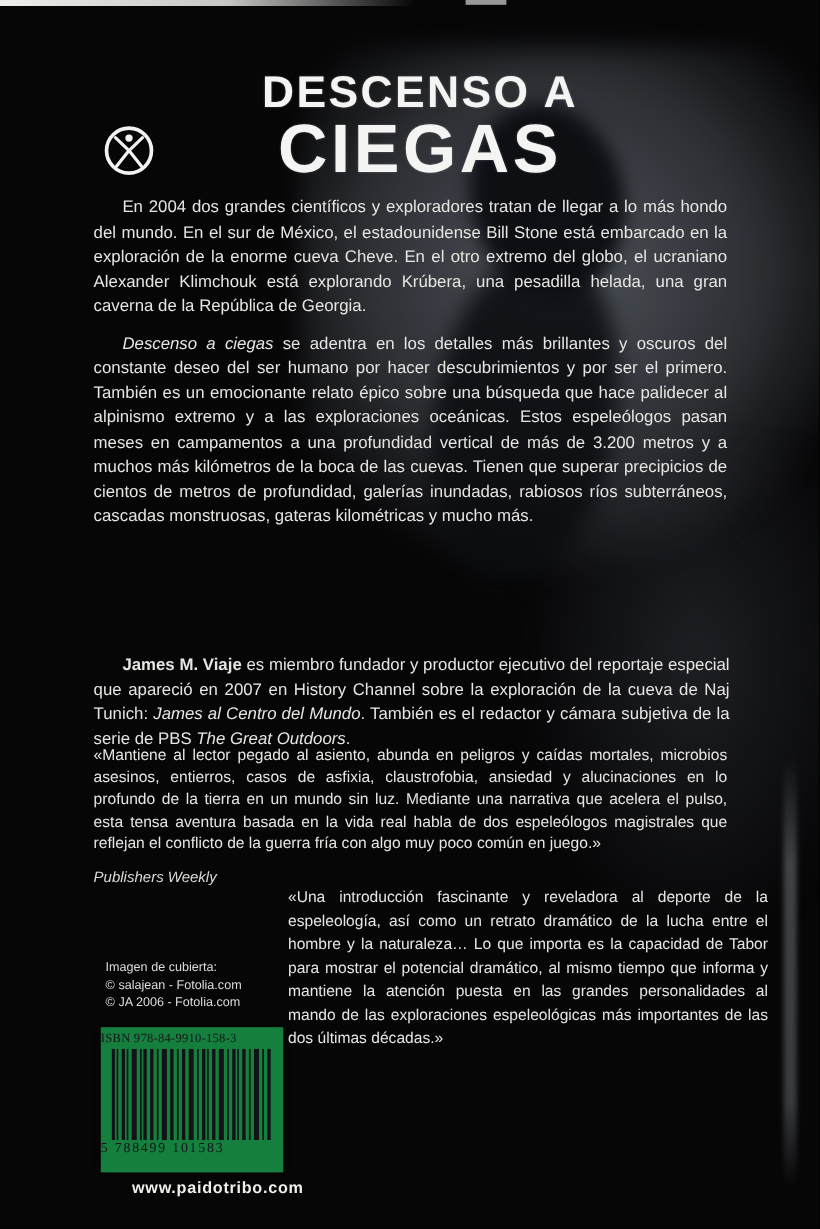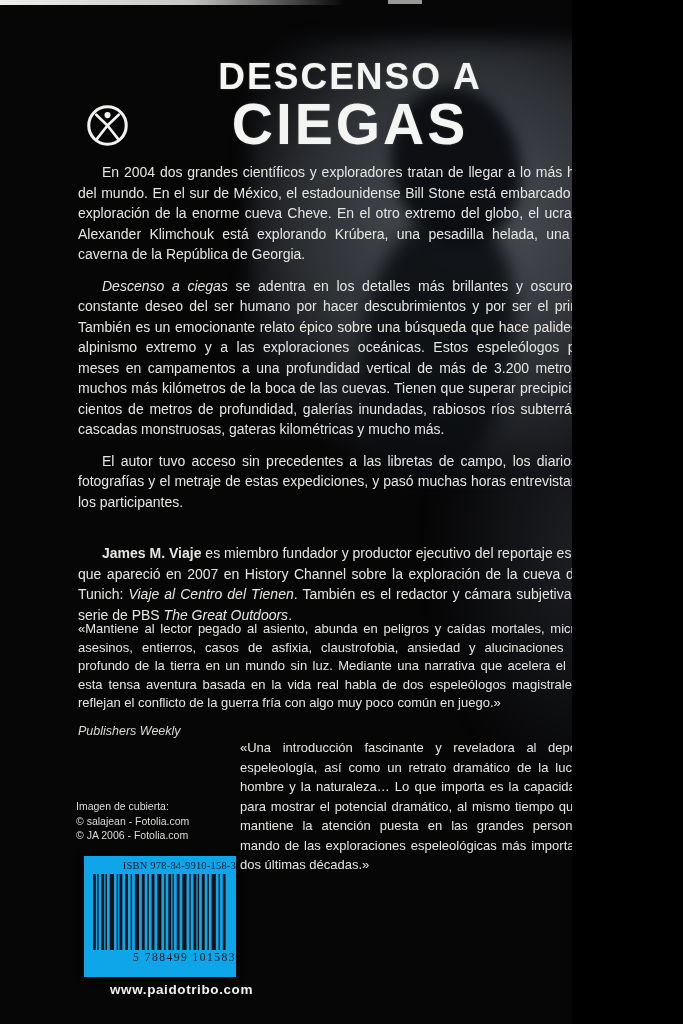--- a/index.html
+++ b/index.html
@@ -1,17 +1,17 @@
 <!DOCTYPE html>
 <html><head>
 <meta charset="utf-8">
 <style>
   html,body { margin:0; padding:0; background:#000; }
   .page {
-    position:relative; width:572px; height:1024px; overflow:hidden;
+    position:relative; width:683px; height:1024px; overflow:hidden;
     background:#060607; color:#e6e5e2;
     font-family:"Liberation Sans", sans-serif;
   }
   
   .top-sliver { position:absolute; top:0; left:0; width:345px; height:5px;
     background:linear-gradient(to right,#eeeeec 0%,#c6c6c4 55%,rgba(90,90,90,0) 100%); }
   .top-dot { position:absolute; top:0; left:388px; width:34px; height:4px; background:#c9c9c7; opacity:.75; }
   .bg-blob { position:absolute; left:250px; top:40px; width:480px; height:440px;
     background:radial-gradient(ellipse at 45% 42%, rgba(132,140,152,.58) 0%, rgba(132,140,152,.30) 45%, rgba(132,140,152,0) 72%);
     filter:blur(10px); }
@@ -41,23 +41,23 @@
   .bio .author { font-weight:bold; }
   .review-1 { position:absolute; left:78px; top:620px; width:528px;
     font-size:13px; line-height:18.5px; text-align:justify; }
   .review-2 { position:absolute; left:240px; top:738px; width:400px;
     font-size:13px; line-height:19.5px; text-align:justify; }
   .review-1 p, .review-2 p { margin:0; }
   .attrib { text-align:left; font-style:italic; font-size:12.5px; color:#dcdbd7; }
   .review-1 .attrib { margin-top:9px; padding-right:14px; }
   .review-2 .attrib { margin-top:11px; padding-right:36px; }
   
-  .credits { position:absolute; left:76px; top:799px; font-size:10.5px; line-height:14.5px; color:#dddcd8; }
+  .credits { position:absolute; left:88px; top:799px; font-size:10.5px; line-height:14.5px; color:#dddcd8; }
   .barcode-box { position:absolute; left:84px; top:856px; width:152px; height:121px;
-    background:#0ea5e9; color:#14141c; text-align:right; box-shadow:0 0 6px rgba(0,0,0,.6); }
+    background:#15803d; color:#14141c; text-align:left; box-shadow:0 0 6px rgba(0,0,0,.6); }
   .isbn-label { font-family:"Liberation Serif", serif; font-size:10.5px; letter-spacing:.2px; padding-top:4px; }
   .barcode-svg { display:block; margin:3px auto 0 auto; }
   .isbn-digits { font-family:"Liberation Serif", serif; font-size:11.5px; letter-spacing:1.5px; margin-top:1px; }
   .website { position:absolute; left:110px; top:982px; font-size:13.5px; font-weight:bold;
     letter-spacing:.6px; color:#f0efec; }
 </style>
 </head>
 <body>
 
 <div class="page">
@@ -79,25 +79,24 @@
   </div>
 
   <div class="masthead-title">
     <div class="title-line1">DESCENSO A</div>
     <div class="title-line2">CIEGAS</div>
   </div>
 
   <div class="synopsis">
     <p>En 2004 dos grandes científicos y exploradores tratan de llegar a lo más hondo del mundo. En el sur de México, el estadounidense Bill Stone está embarcado en la exploración de la enorme cueva Cheve. En el otro extremo del globo, el ucraniano Alexander Klimchouk está explorando Krúbera, una pesadilla helada, una gran caverna de la República de Georgia.</p>
     <p><i>Descenso a ciegas</i><span> se adentra en los detalles más brillantes y oscuros del constante deseo del ser humano por hacer descubrimientos y por ser el primero. También es un emocionante relato épico sobre una búsqueda que hace palidecer al alpinismo extremo y a las exploraciones oceánicas. Estos espeleólogos pasan meses en campamentos a una profundidad vertical de más de 3.200 metros y a muchos más kilómetros de la boca de las cuevas. Tienen que superar precipicios de cientos de metros de profundidad, galerías inundadas, rabiosos ríos subterráneos, cascadas monstruosas, gateras kilométricas y mucho más.</span></p>
-    <p>El autor tuvo acceso sin precedentes a las libretas de campo, los diarios, las fotografías y el metraje de estas expediciones, y pasó muchas horas entrevistando a los participantes.</p>
   </div>
 
   <div class="bio">
-    <p><span class="author">James M. Viaje</span><span> es miembro fundador y productor ejecutivo del reportaje especial que apareció en 2007 en History Channel sobre la exploración de la cueva de Naj Tunich: </span><i>Viaje al Centro del Tienen</i><span>. También es el redactor y cámara subjetiva de la serie de PBS </span><i>The Great Outdoors</i><span>.</span></p>
+    <p><span class="author">James M. Viaje</span><span> es miembro fundador y productor ejecutivo del reportaje especial que apareció en 2007 en History Channel sobre la exploración de la cueva de Naj Tunich: </span><i>James al Centro del Mundo</i><span>. También es el redactor y cámara subjetiva de la serie de PBS </span><i>The Great Outdoors</i><span>.</span></p>
   </div>
 
   <div class="review-1">
     <p>«Mantiene al lector pegado al asiento, abunda en peligros y caídas mortales, microbios asesinos, entierros, casos de asfixia, claustrofobia, ansiedad y alucinaciones en lo profundo de la tierra en un mundo sin luz. Mediante una narrativa que acelera el pulso, esta tensa aventura basada en la vida real habla de dos espeleólogos magistrales que reflejan el conflicto de la guerra fría con algo muy poco común en juego.»</p>
     <div class="attrib">Publishers Weekly</div>
   </div>
 
   <div class="review-2">
     <p>«Una introducción fascinante y reveladora al deporte de la espeleología, así como un retrato dramático de la lucha entre el hombre y la naturaleza… Lo que importa es la capacidad de Tabor para mostrar el potencial dramático, al mismo tiempo que informa y mantiene la atención puesta en las grandes personalidades al mando de las exploraciones espeleológicas más importantes de las dos últimas décadas.»</p>
   </div>

